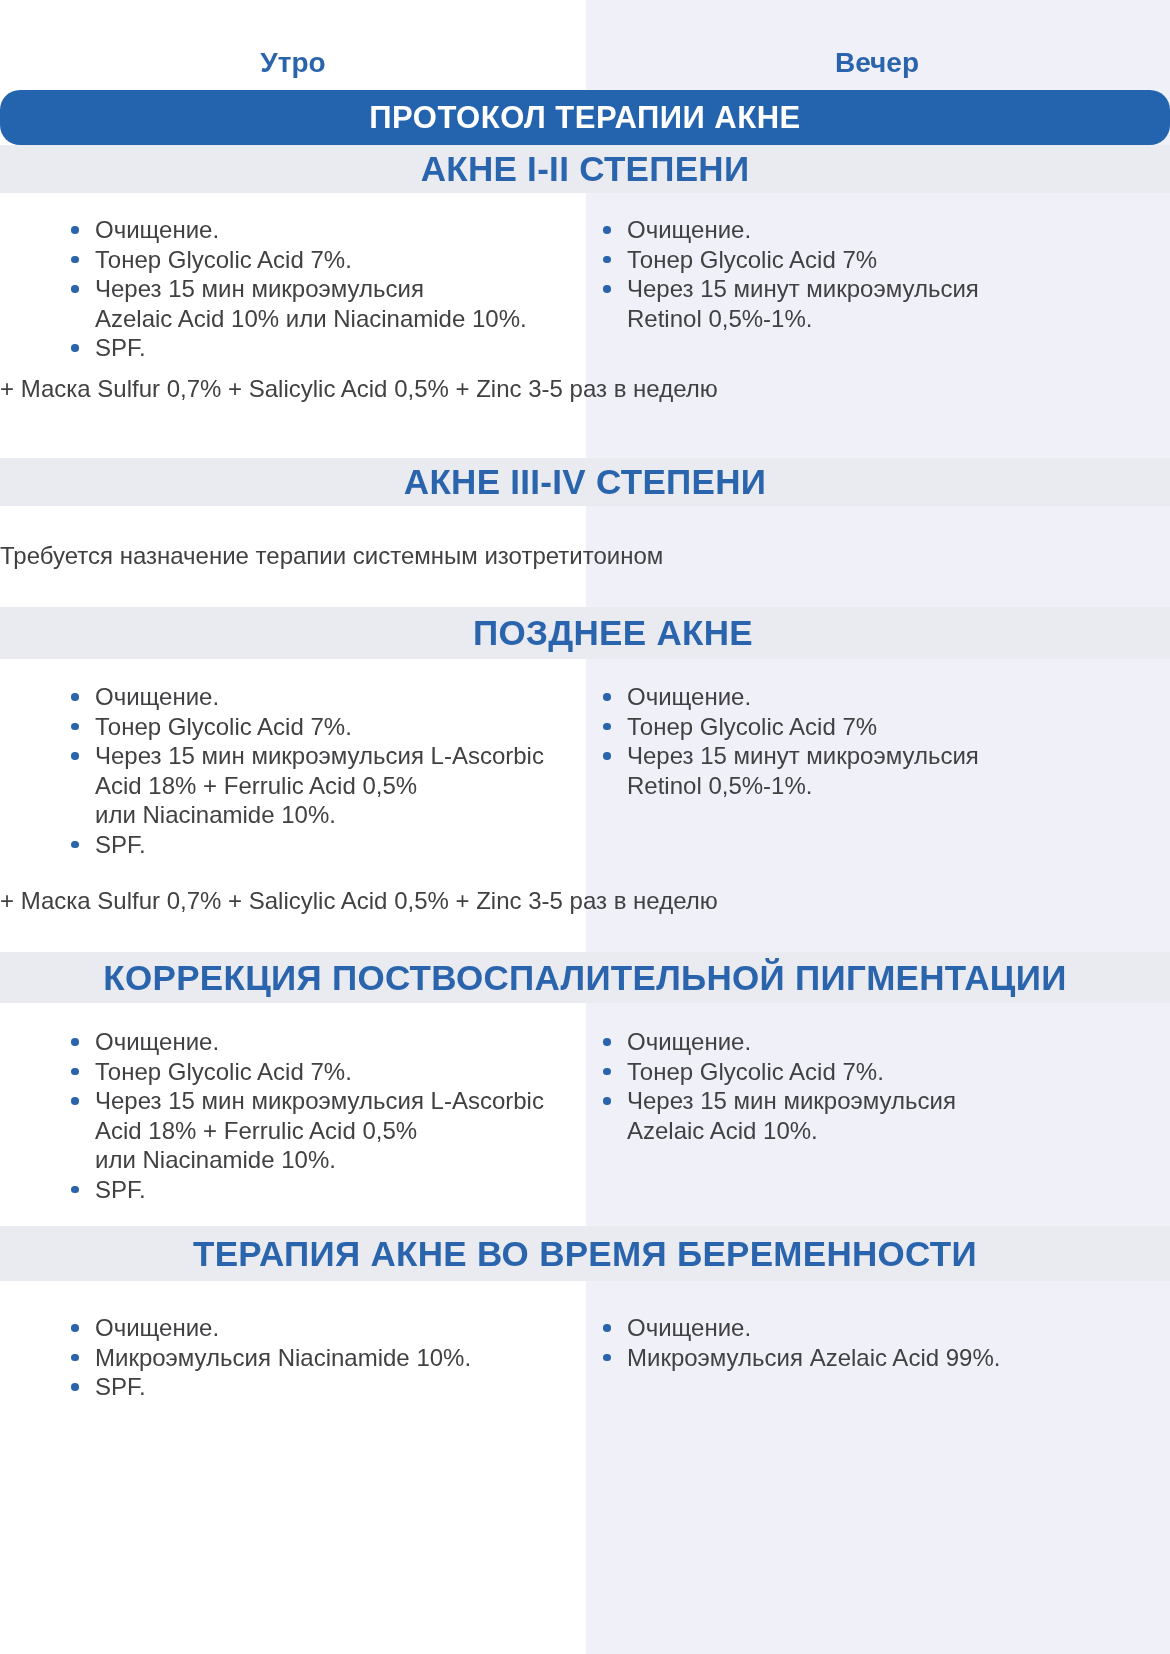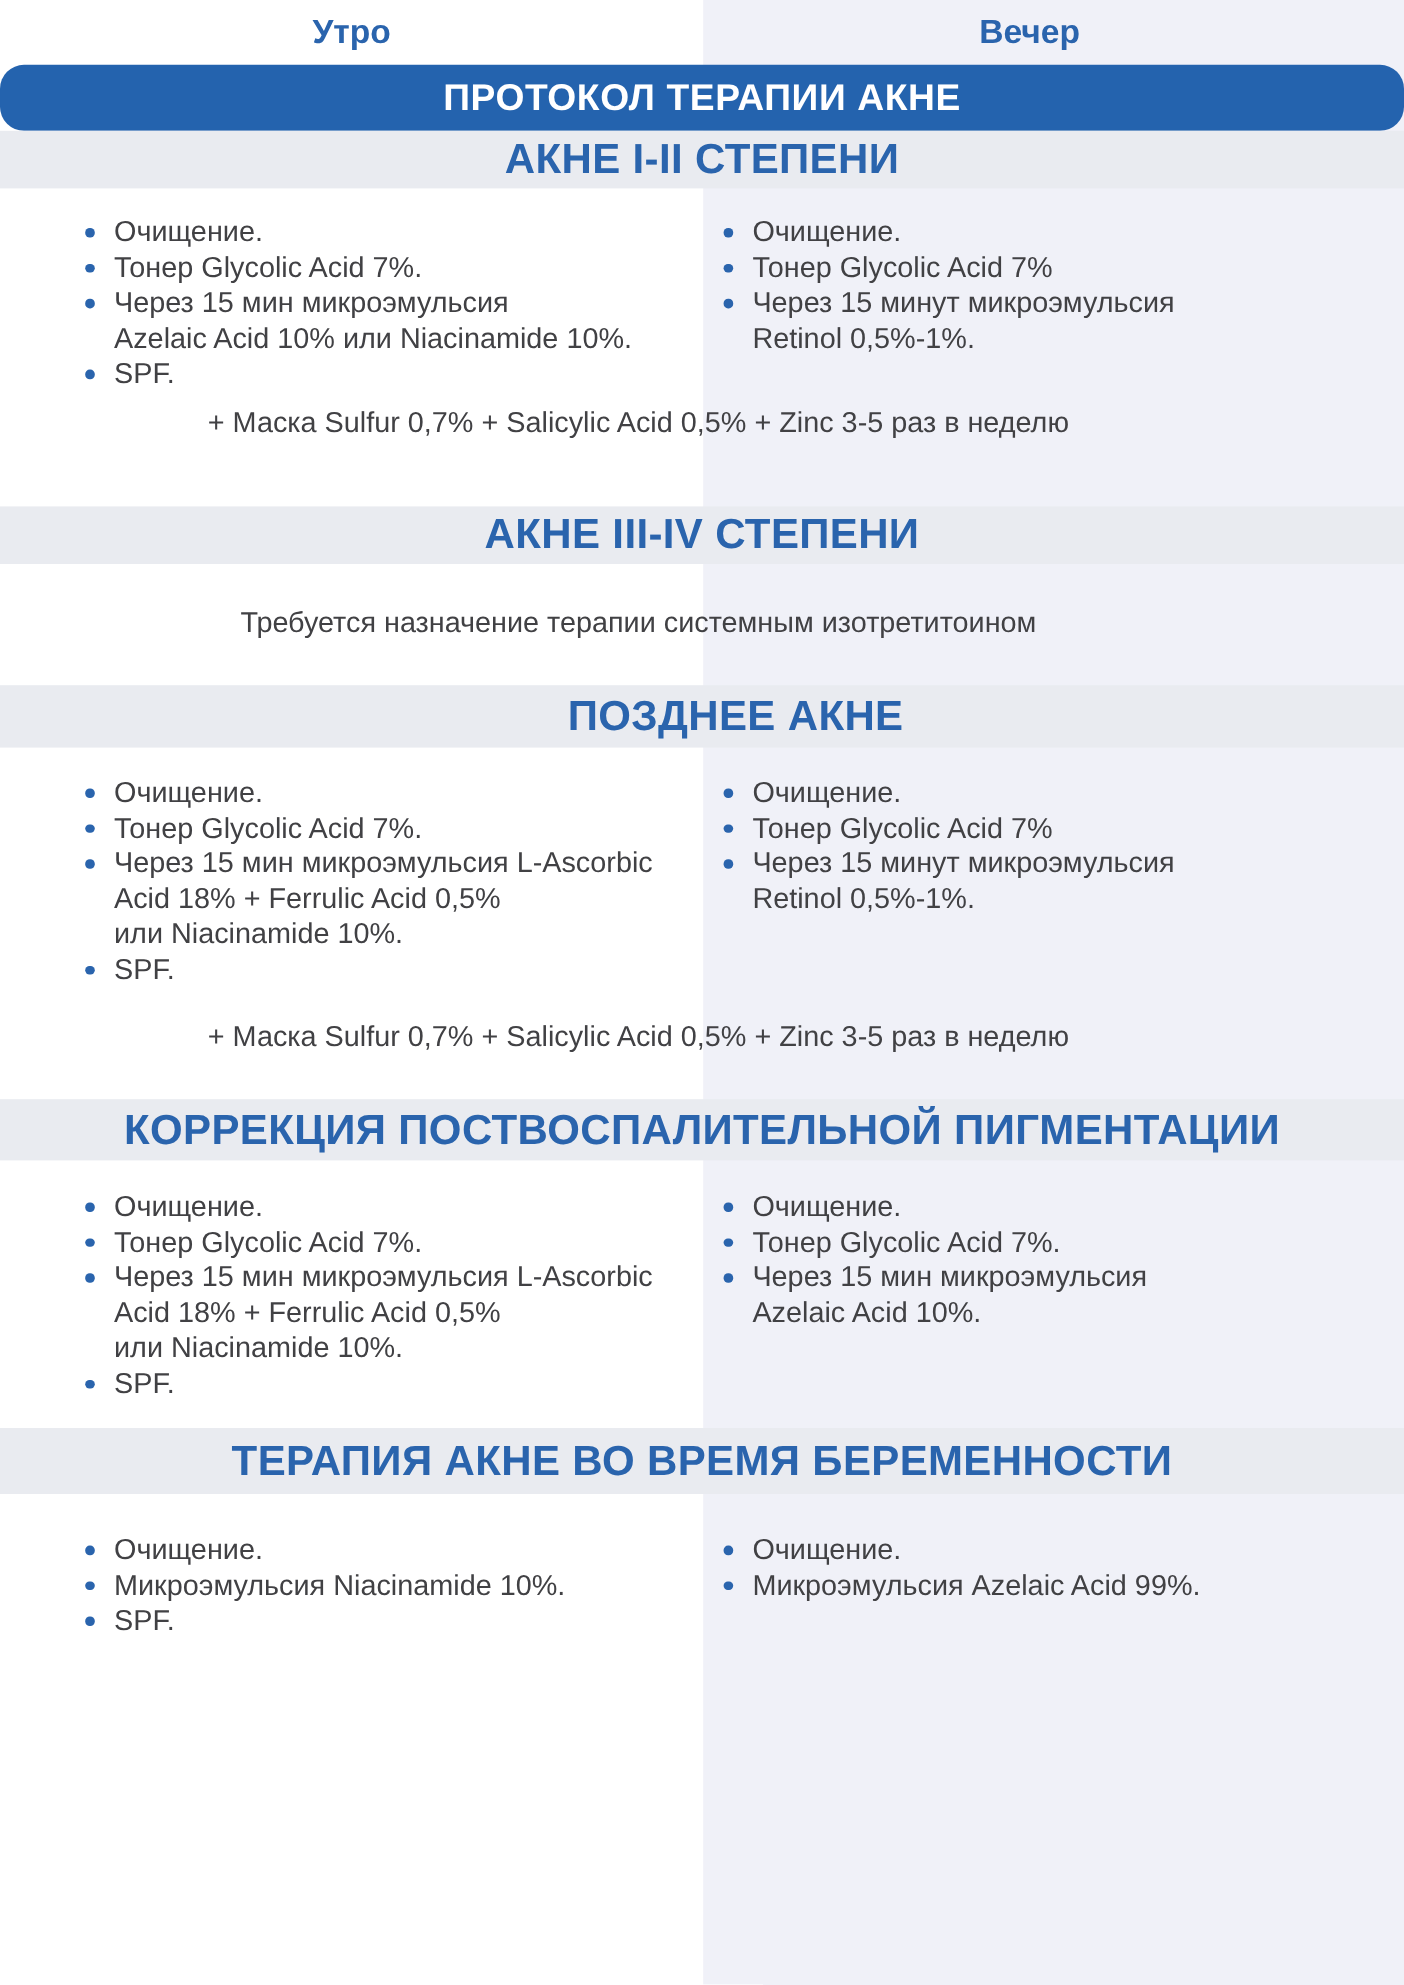--- a/index.html
+++ b/index.html
@@ -18,27 +18,27 @@
     margin:0 auto;
     background:var(--white-bg);
     overflow:hidden;
     font-family:"Liberation Sans","DejaVu Sans",sans-serif;
     color:var(--text);
   }
   .right-col-bg{
     position:absolute;top:0;left:586px;width:584px;height:100%;
     background:var(--right-bg);
   }
-  .abs{position:absolute;}
+  .abs{position:absolute;margin-top:36px;}
   .col-title{
     top:0;height:54px;line-height:54px;
     text-align:center;font-size:28px;font-weight:700;color:var(--blue);
   }
   .col-title.morning{left:0;width:586px;}
-  .col-title.evening{left:566px;width:584px;border-radius:16px;}
+  .col-title.evening{left:585px;width:584px;border-radius:16px;}
   .banner{
     top:54px;left:0;width:1170px;height:55px;line-height:55px;
     background:var(--banner-bg);color:#ffffff;
     text-align:center;font-size:31px;font-weight:700;letter-spacing:.5px;
     white-space:nowrap;
     border-radius:20px;
   }
   .band{
     left:0;width:1170px;
     background:var(--band-bg);
@@ -65,21 +65,21 @@
   }
   .list .line.no-bullet::before{display:none;}
   .list-m1,.list-m2,.list-m3,.list-m4{left:71px;}
   .list-e1,.list-e2,.list-e3,.list-e4{left:603px;}
   .list-m1,.list-e1{top:179px;}
   .list-m2,.list-e2{top:646px;}
   .list-m3,.list-e3{top:991px;}
   .list-m4,.list-e4{top:1277px;}
   .center-line{
     left:0;width:1064px;height:30px;line-height:30px;
-    text-align:center;font-size:24px;color:var(--text);white-space:nowrap;
+    text-align:left;font-size:24px;color:var(--text);white-space:nowrap;
   }
   .plus-1{top:338px;}
   .note-1{top:505px;}
   .plus-2{top:850px;}
 </style>
 </head>
 <body>
 
 <div class="page">
 

